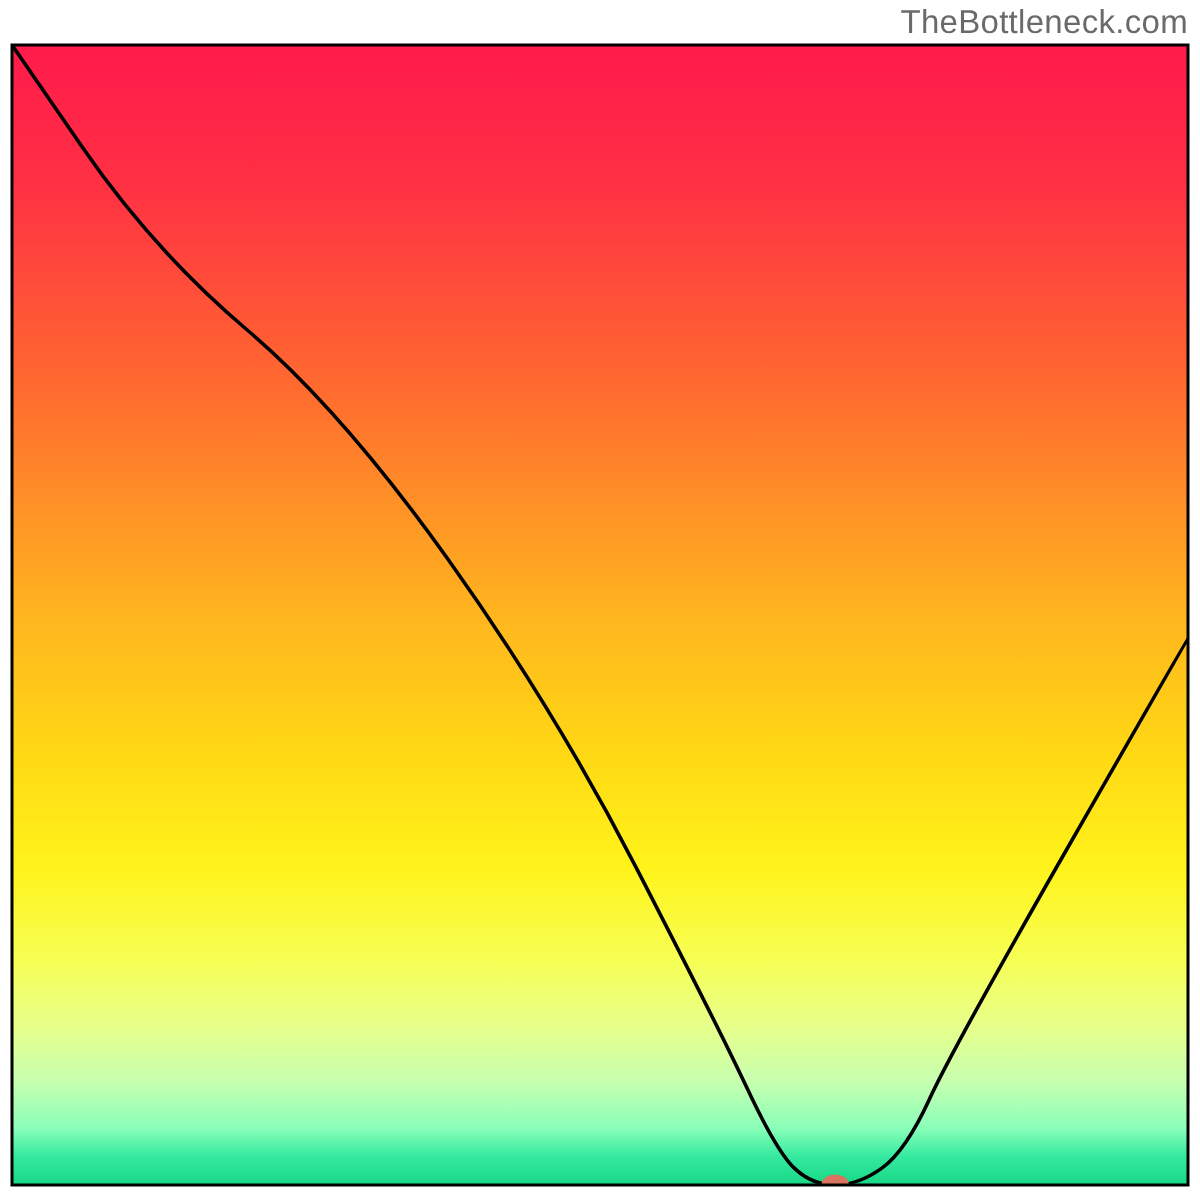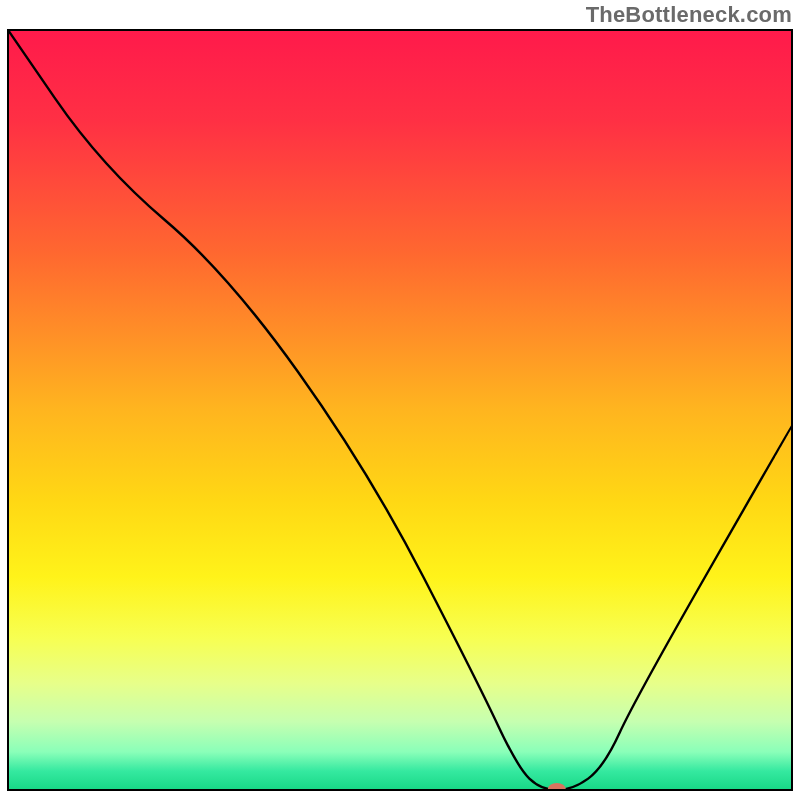--- a/index.html
+++ b/index.html
@@ -14,21 +14,21 @@
   .stage {
     position: relative;
     width: 800px;
     height: 800px;
   }
   .watermark {
     position: absolute;
     top: 2px;
     right: 8px;
     font-size: 22px;
-    font-weight: bold;
+    font-weight: normal;
     color: #6a6a6a;
     letter-spacing: 0.2px;
   }
   svg {
     position: absolute;
     top: 0;
     left: 0;
   }
 </style>
 </head>

